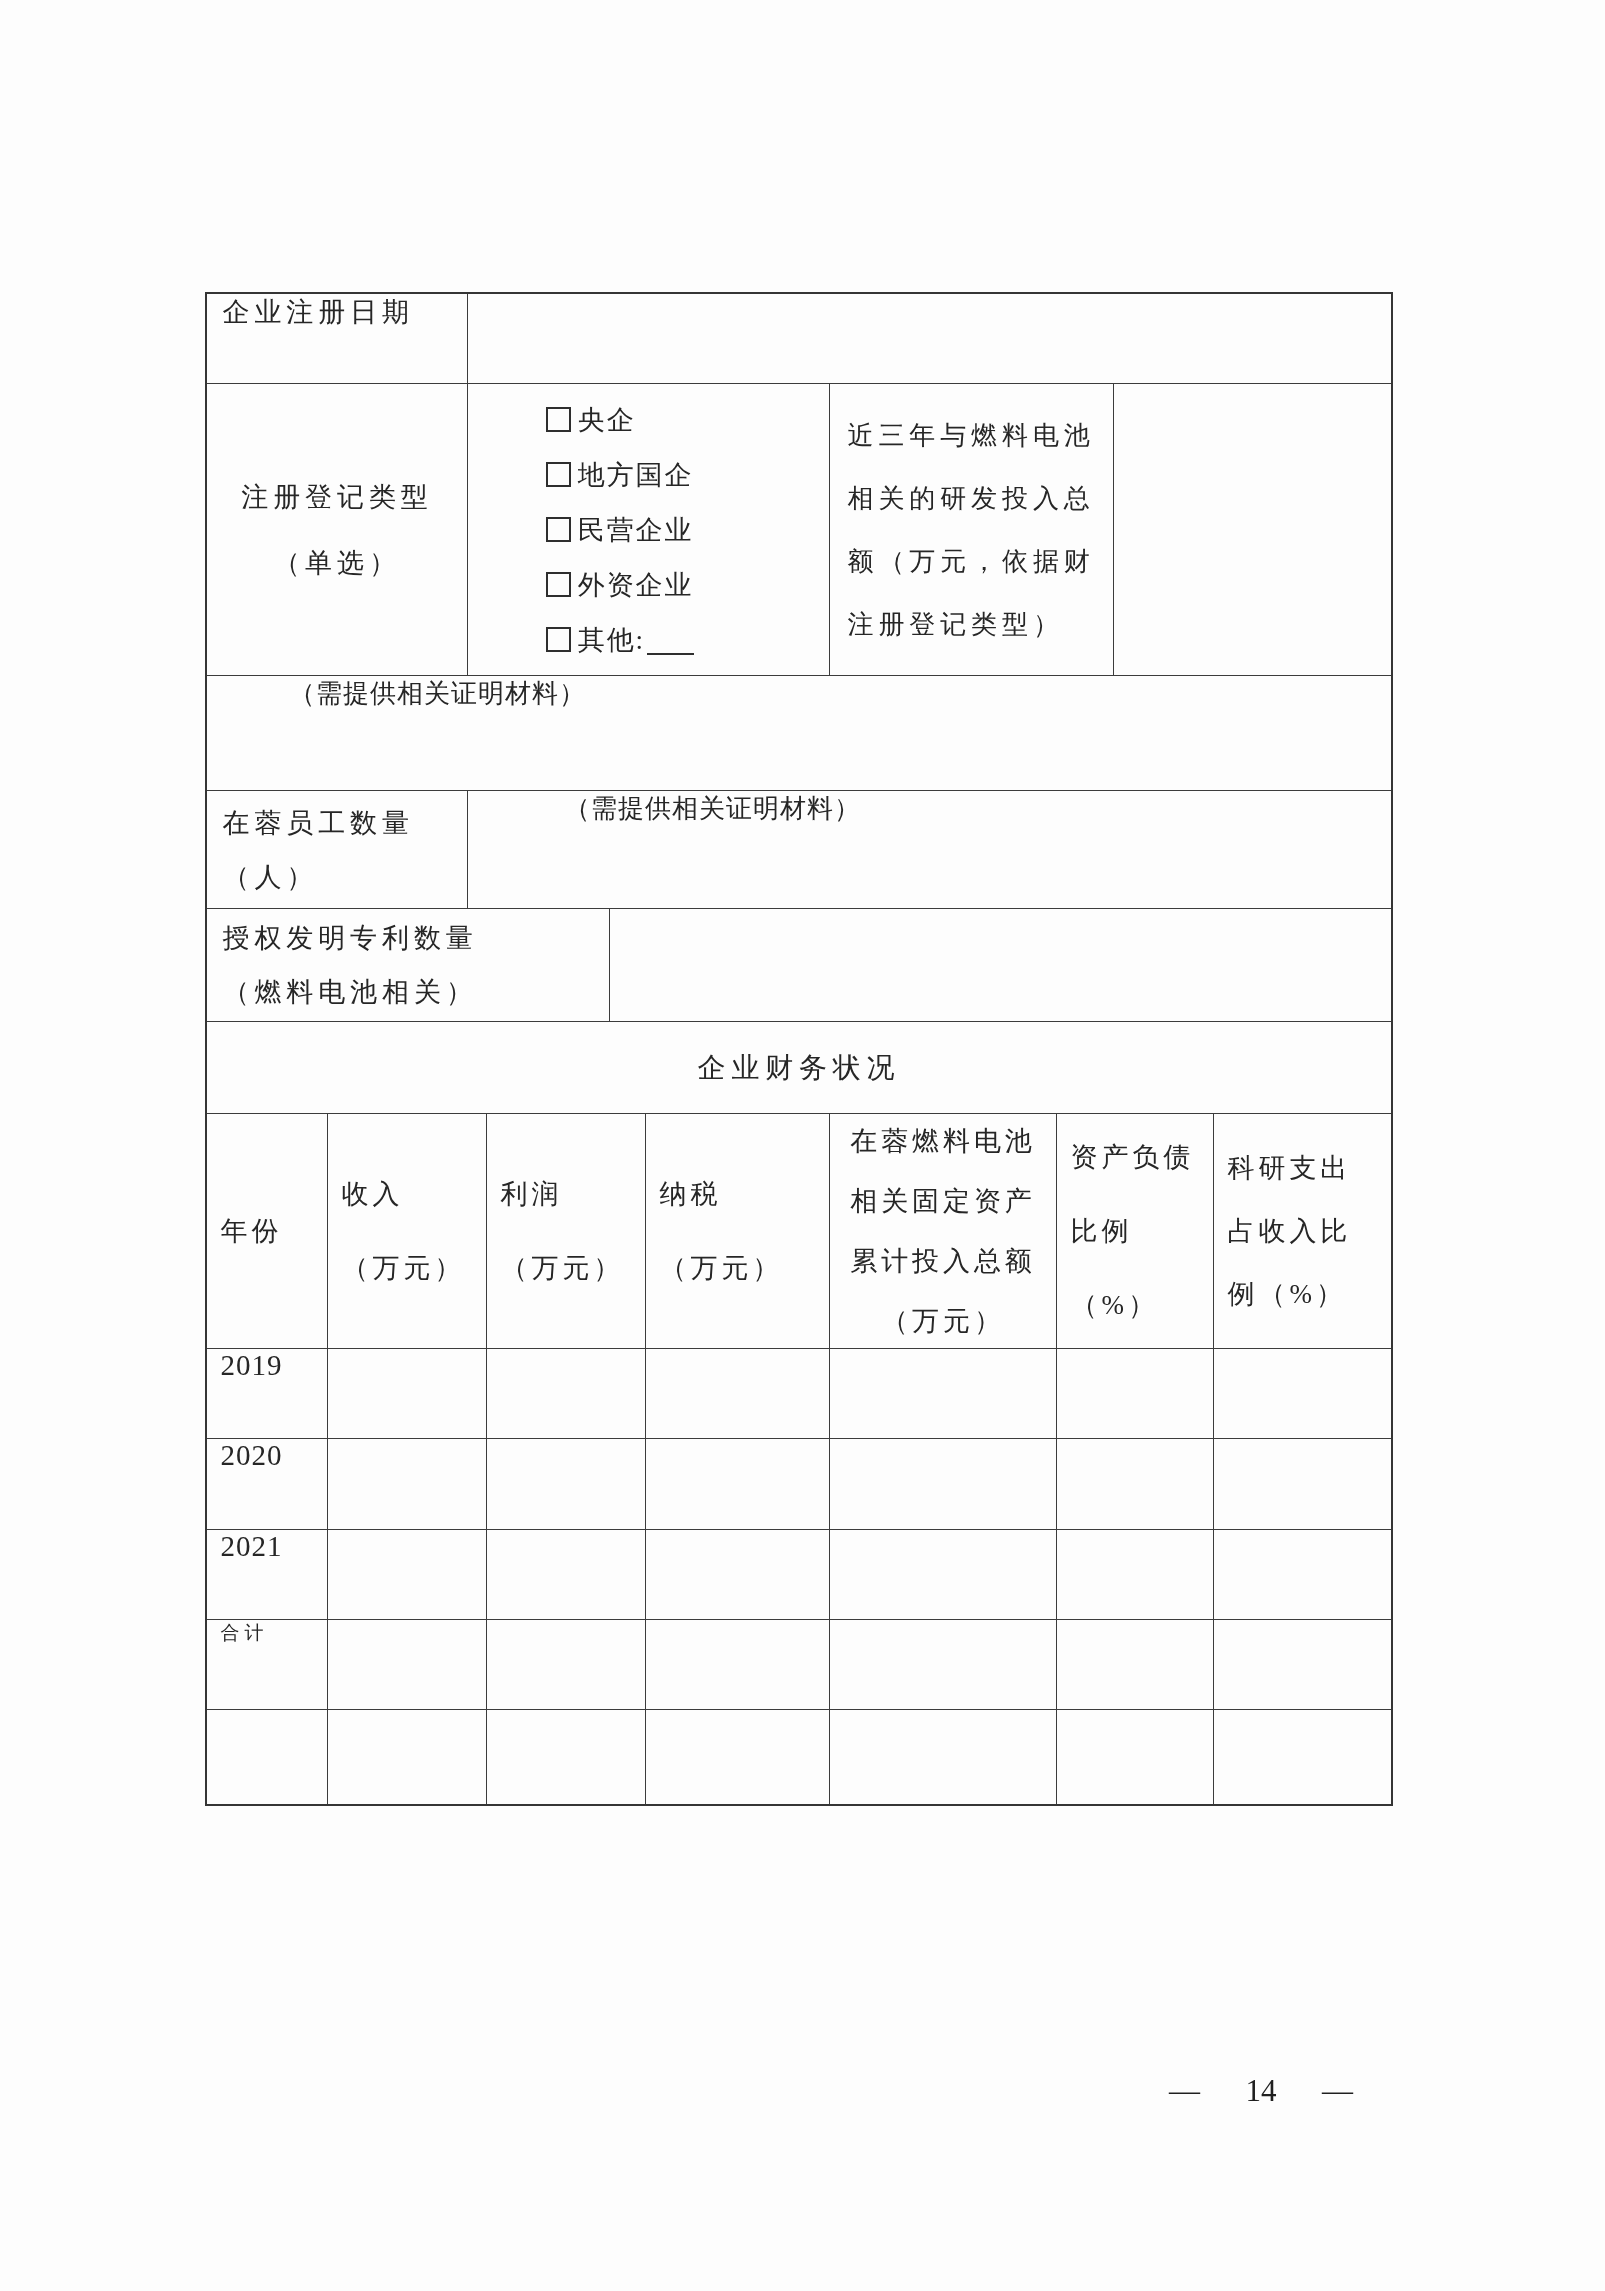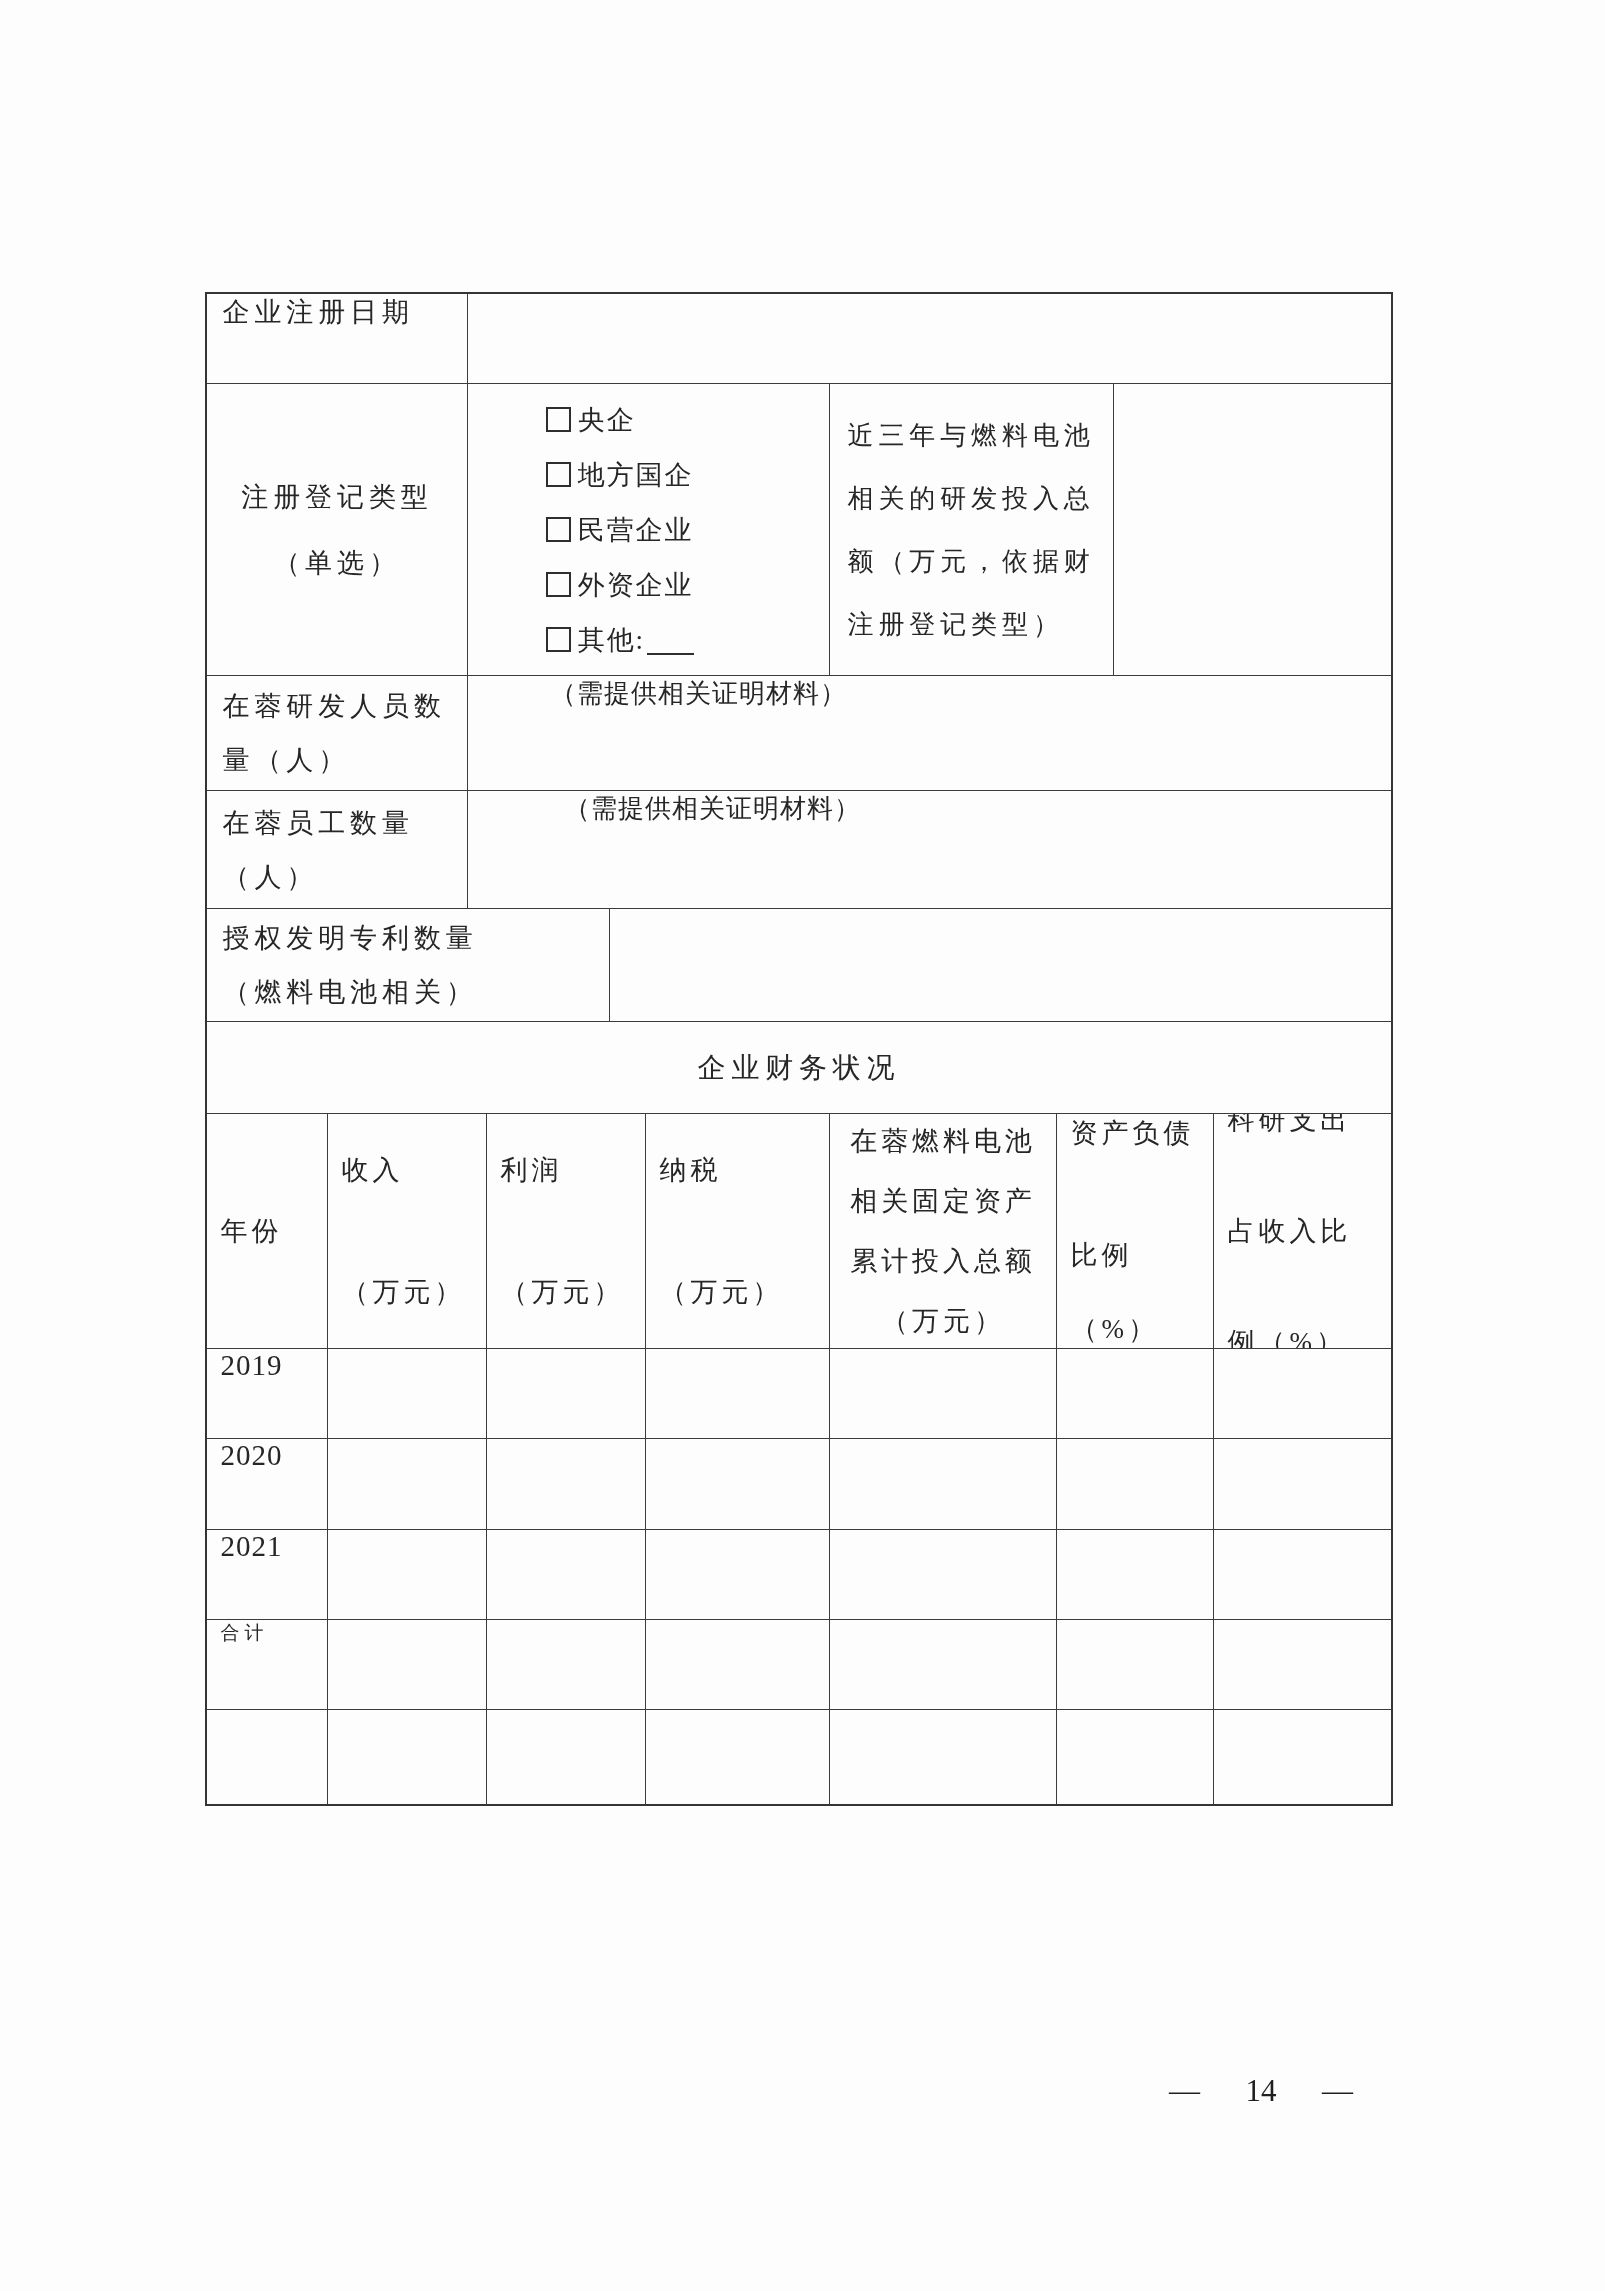--- a/index.html
+++ b/index.html
@@ -63,21 +63,21 @@
   .blank-line{display:inline-block;width:47px;height:29px;border-bottom:2.9px solid #2e2e2e;margin-left:1.9px;}
 
   .note4{padding-left:17.5px;line-height:63px;font-size:26px;letter-spacing:4.9px;}
 
   .proof-note{padding-left:82px;font-size:26px;letter-spacing:1px;}
 
   .title-cell{display:flex;align-items:center;justify-content:center;font-size:28px;letter-spacing:5.8px;}
 
   .hdr{font-size:27px;}
   .hdr .ln{display:block;}
-  .hdr-pad{padding-left:13.6px;letter-spacing:3.9px;gap:48px;}
+  .hdr-pad{padding-left:13.6px;letter-spacing:3.9px;}
   .lh76{line-height:74px;}
   .lh62{line-height:60px;text-align:center;letter-spacing:3.9px;}
   .lh65{line-height:63px;}
 
   .year-cell{padding-left:13.6px;font-size:29px;letter-spacing:1px;}
   .year-cjk{letter-spacing:4.9px;font-size:19px;}
 
   .page-number{
     position:absolute;left:1169px;top:2073px;width:184px;
     display:flex;align-items:center;justify-content:space-between;
@@ -128,24 +128,20 @@
       <div class="c colNote vcol note4">
         <span>近三年与燃料电池</span>
         <span>相关的研发投入总</span>
         <span>额（万元，依据财</span>
         <span>注册登记类型）</span>
       </div>
       <div class="c fill"></div>
     </div>
 
     <div class="r rowC">
-      <div class="c colLabel vcol pad-l cjk label-lines">
-        <span>在蓉研发人员数</span>
-        <span>量（人）</span>
-      </div>
       <div class="c fill vcenter proof-note">
         <span>（需提供相关证明材料）</span>
       </div>
     </div>
 
     <div class="r rowD">
       <div class="c colLabel vcol pad-l cjk label-lines">
         <span>在蓉员工数量</span>
         <span>（人）</span>
       </div>

